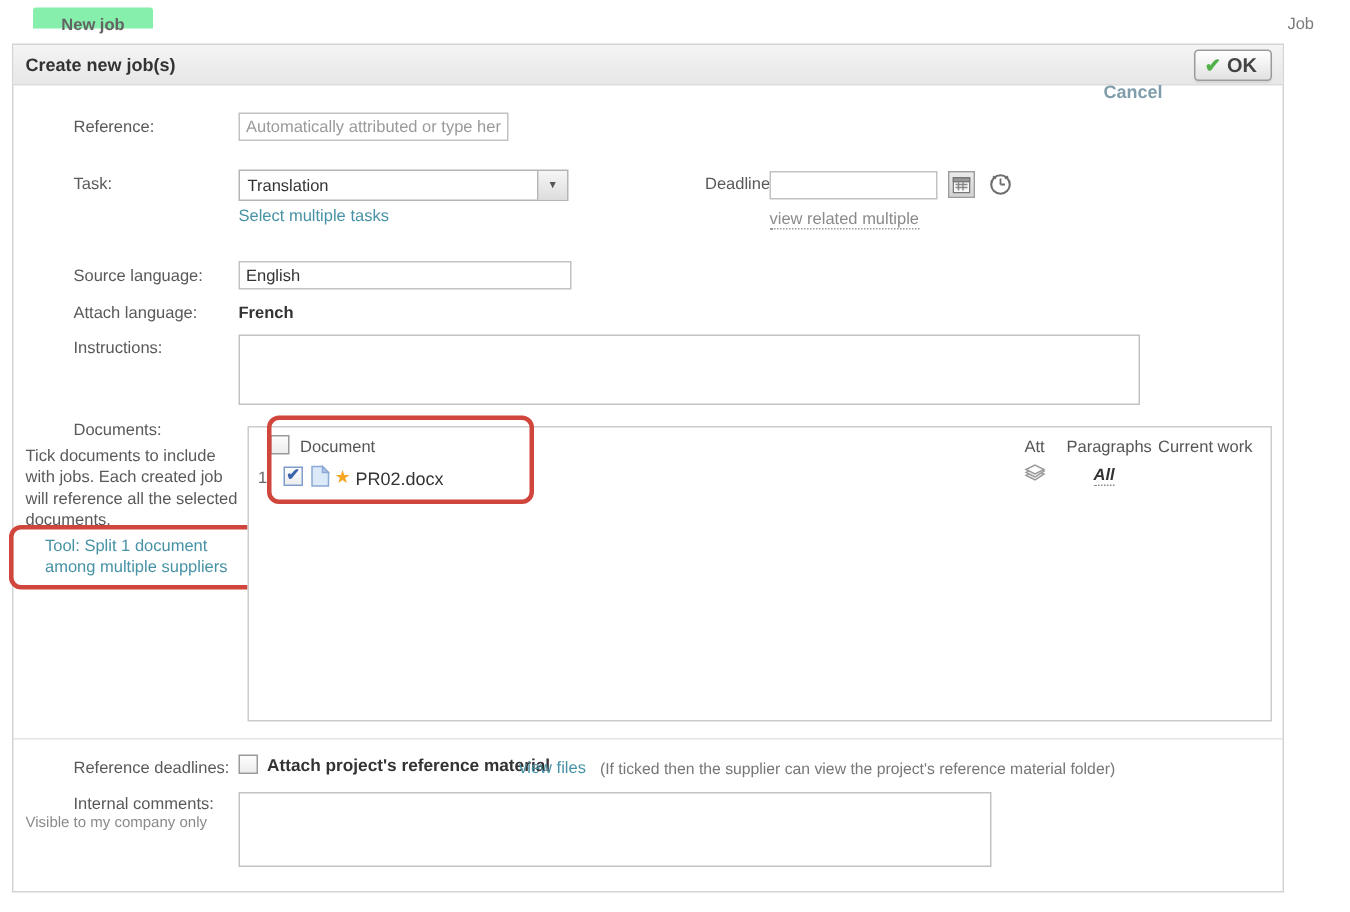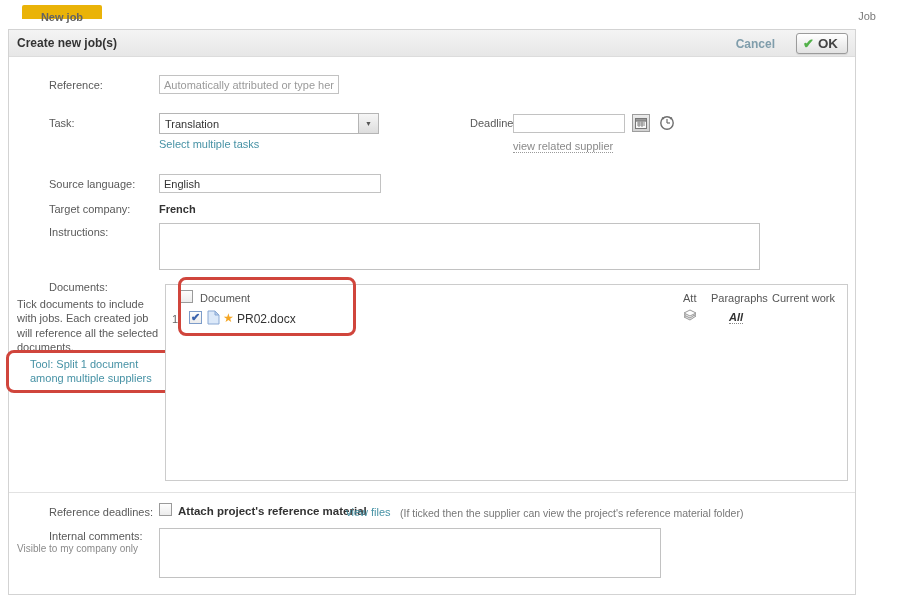--- a/index.html
+++ b/index.html
@@ -1,31 +1,31 @@
 <!DOCTYPE html>
 <html><head>
 <meta charset="utf-8">
 <style>
   * { box-sizing: border-box; margin: 0; padding: 0; }
   html,body { width:900px; height:608px; background:#ffffff; font-family:"Liberation Sans", sans-serif; }
   .stage { position:relative; width:900px; height:608px; overflow:hidden; font-size:11px; color:#555; }
 
   
-  .tab { position:absolute; left:22px; top:5px; width:80px; height:14px; background:#eab308;
+  .tab { position:absolute; left:22px; top:5px; width:80px; height:14px; background:#86efac;
          border-radius:2px 2px 0 0; color:#636363; font-weight:bold; text-align:center; line-height:25px; }
   .job-label { position:absolute; right:24px; top:10px; color:#7a7a7a; }
 
   
   .frame { position:absolute; left:8px; top:29px; width:848px; height:566px; background:#fff;
            border:1px solid #d3d3d3; }
 
   .header-bar { position:absolute; left:0; top:0; right:0; height:27px;
                 background:linear-gradient(#f4f4f4,#e7e7e7); border-bottom:1px solid #dcdcdc; }
   .header-title { position:absolute; left:8px; top:0; line-height:27px; font-size:12px; font-weight:bold; color:#333; }
-  .cancel-link { position:absolute; right:80px; top:7px; font-size:12px; font-weight:bold; color:#7f9dab; cursor:pointer;text-align:right; }
+  .cancel-link { position:absolute; right:80px; top:24px; font-size:12px; font-weight:bold; color:#7f9dab; cursor:pointer;text-align:right; }
   .ok-btn { position:absolute; right:7px; top:3px; height:21px; padding:0 9px 0 6px; border:1px solid #9b9b9b;
             border-radius:3px; background:linear-gradient(#ffffff,#e2e2e2); font-weight:bold; color:#444;
             display:flex; align-items:center; gap:4px; cursor:pointer; box-shadow:0 1px 1px rgba(0,0,0,.08); }
   .ok-check { color:#53b14a; font-size:13px; line-height:1; }
 
   .lbl { position:absolute; left:8px; color:#595959;margin-left:32px; }
   .txt-input { position:absolute; height:19px; border:1px solid #c2c2c2; background:#fff; padding:0 4px;
                font-family:"Liberation Sans", sans-serif; font-size:11px; color:#333; }
   .txt-input::placeholder { color:#9a9a9a; opacity:1; }
   textarea.area { position:absolute; border:1px solid #c2c2c2; background:#fff; resize:none;
@@ -114,26 +114,26 @@
     </div>
     <div class="clock-btn">
       <svg width="20" height="20" viewBox="0 0 20 20">
         <circle cx="10" cy="11" r="6.2" fill="#fff" stroke="#6e6e6e" stroke-width="1.4"></circle>
         <line x1="10" y1="11" x2="10" y2="7" stroke="#6e6e6e" stroke-width="1.2"></line>
         <line x1="10" y1="11" x2="13" y2="11" stroke="#6e6e6e" stroke-width="1.2"></line>
         <line x1="5" y1="5.6" x2="7" y2="7" stroke="#6e6e6e" stroke-width="1.4"></line>
         <line x1="15" y1="5.6" x2="13" y2="7" stroke="#6e6e6e" stroke-width="1.4"></line>
       </svg>
     </div>
-    <div class="grey-link" style="position:absolute; left:504px; top:110px;">view related supplier</div>
+    <div class="grey-link" style="position:absolute; left:504px; top:110px;">view related multiple</div>
 
     <div class="lbl" style="top:148px;">Source language:</div>
     <input class="txt-input" style="left: 150px; top: 144px; width: 222px;" value="English">
 
-    <div class="lbl" style="top:173px;">Target company:</div>
+    <div class="lbl" style="top:173px;">Attach language:</div>
     <div style="position:absolute; left:150px; top:173px; color:#333; font-weight:bold;">French</div>
 
     <div class="lbl" style="top:196px;">Instructions:</div>
     <textarea class="area" style="left: 150px; top: 193px; width: 601px; height: 47px;"></textarea>
 
     <div class="lbl" style="top:251px;">Documents:</div>
     <div class="doc-help">Tick documents to include with jobs. Each created job will reference all the selected documents.</div>
     <div class="tool-box">
       <span class="link">Tool: Split 1 document among multiple suppliers</span>
     </div>

